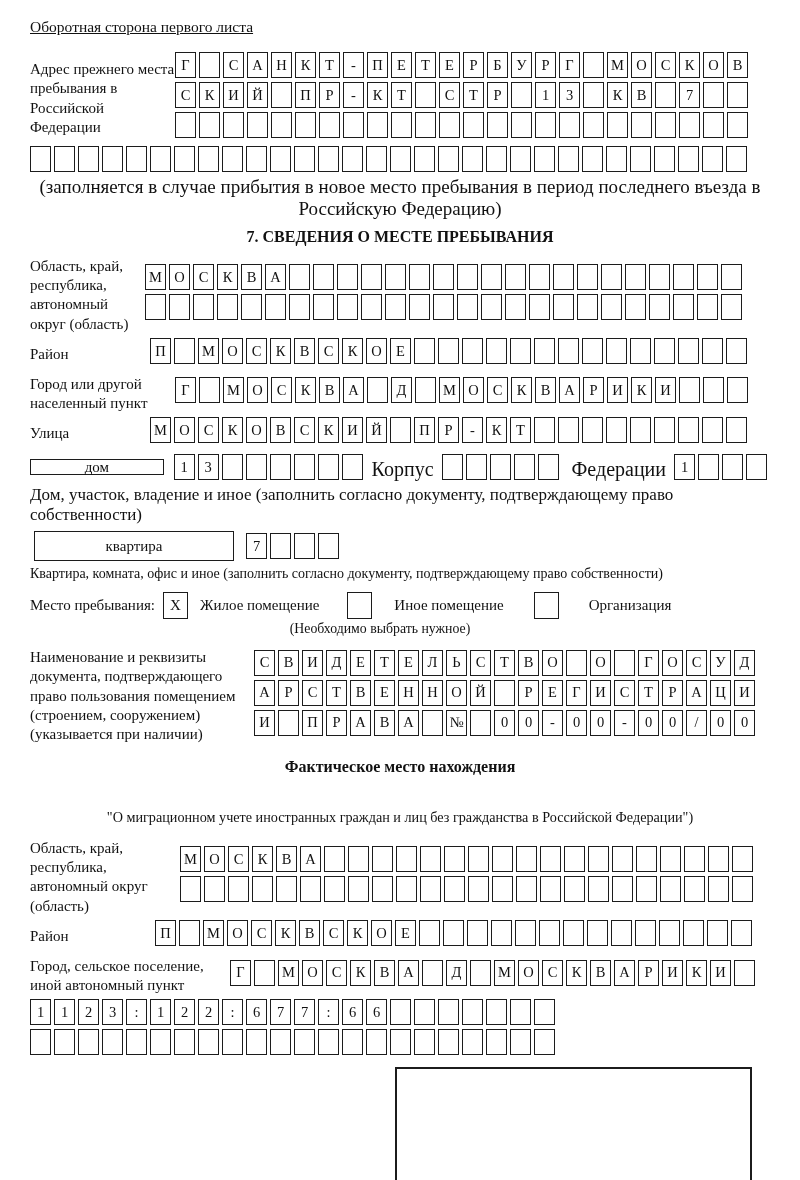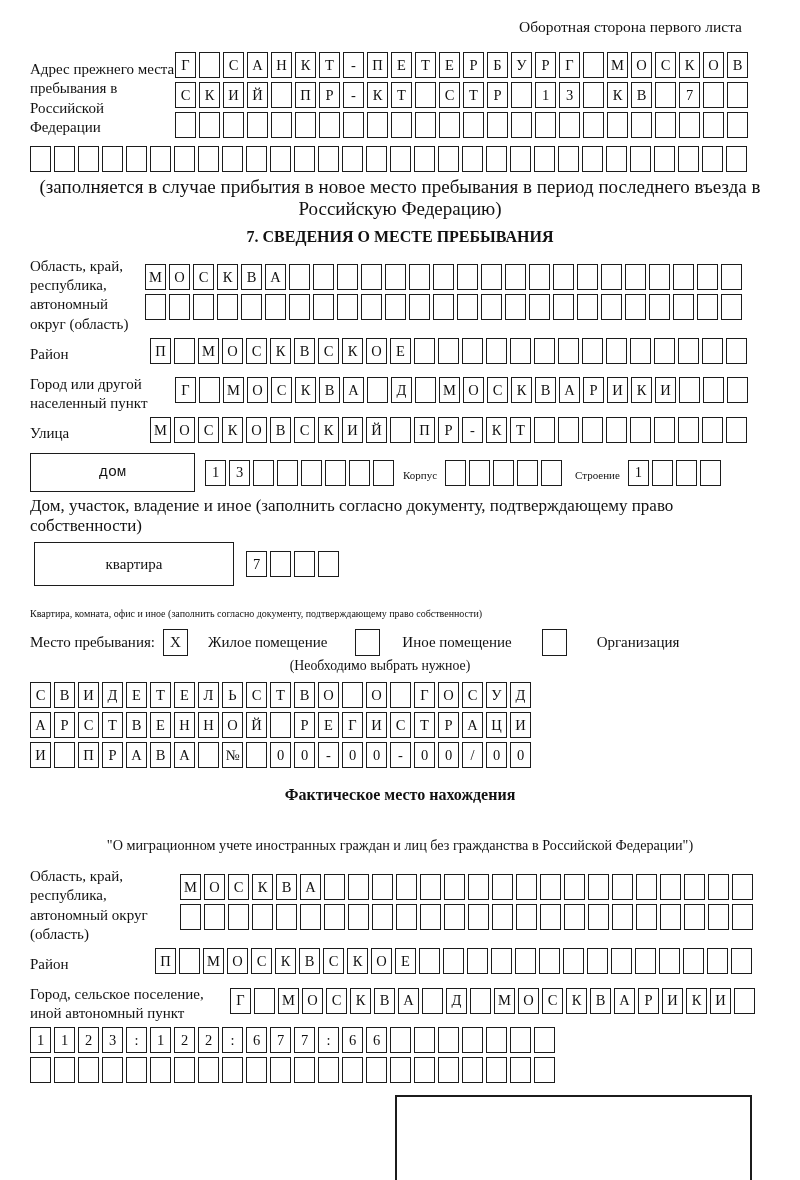--- a/index.html
+++ b/index.html
@@ -5,44 +5,44 @@
   html,body{margin:0;padding:0;background:#fff;}
   body{
     width:800px;height:1180px;
     font-family:"Liberation Serif","DejaVu Serif",serif;
     color:#111;
     position:relative;
     box-sizing:border-box;
     padding:18px 30px 10px 30px;
     font-size:15px;
   }
-  .header-note{text-align:right;padding-right:28px;font-size:15.5px;margin-bottom:16px;}
+  .header-note{padding-right:28px;font-size:15.5px;margin-bottom:16px;text-decoration:underline;}
   .frow{display:flex;align-items:center;margin-bottom:4px;}
   .lbl{flex:0 0 auto;font-size:15px;line-height:1.28;padding-top:3px;}
   .grid-col{display:flex;flex-direction:column;}
   .grid-row{display:flex;flex-wrap:nowrap;margin-bottom:4px;}
   .cell{
     box-sizing:border-box;
     width:21px;height:26px;
     border:1.7px solid #1c1c1c;
     margin-right:3px;
     display:inline-flex;align-items:center;justify-content:center;
     font-size:14.5px;line-height:1;
     flex:0 0 auto;
   }
   .note-c{text-align:center;font-size:19px;margin:4px 0 6px 0;}
   .sec-title{text-align:center;font-weight:bold;font-size:16px;margin:8px 0 8px 0;}
   .label-box{
     box-sizing:border-box;border:1.7px solid #1c1c1c;
     display:flex;align-items:center;justify-content:center;
     font-size:15px;
   }
-  .dom-box{width:165px;height:39px;margin-right:10px;font-family:Liberation Mono, monospace;}
-  .kv-box{width:200px;height:44px;margin-right:12px;margin-left:4px;}
-  .inline-lbl{font-size:11px;padding-top:5px;}
+  .dom-box{width:165px;height:16px;margin-right:10px;}
+  .kv-box{width:200px;height:30px;margin-right:12px;margin-left:4px;}
+  .inline-lbl{font-size:20px;padding-top:5px;}
   .chk{
     box-sizing:border-box;width:25px;height:27px;border:1.7px solid #1c1c1c;
     display:inline-flex;align-items:center;justify-content:center;
     font-size:15px;flex:0 0 auto;
   }
   .mesto-row{display:flex;align-items:center;margin:10px 0 2px 0;}
   .stamp-box{
     box-sizing:border-box;
     margin-left:365px;margin-top:8px;
     width:357px;height:174px;
@@ -340,53 +340,54 @@
       <span class="cell"></span>
     </div>
   <div class="inline-lbl" style="margin:0 8px 0 6px">Корпус</div>
   <div class="grid-row" style="margin-bottom:0">
       <span class="cell"></span>
       <span class="cell"></span>
       <span class="cell"></span>
       <span class="cell"></span>
       <span class="cell"></span>
     </div>
-  <div class="inline-lbl" style="margin:0 8px 0 10px">Строение</div>
+  <div class="inline-lbl" style="margin:0 8px 0 10px">Федерации</div>
   <div class="grid-row" style="margin-bottom:0">
       <span class="cell">1</span>
       <span class="cell"></span>
       <span class="cell"></span>
       <span class="cell"></span>
     </div>
 </div>
 <div style="font-size:17px;margin:4px 0 6px 0">Дом, участок, владение и иное (заполнить согласно документу, подтверждающему право собственности)</div>
 
 <div class="frow">
   <div class="label-box kv-box">квартира</div>
   <div class="grid-row" style="margin-bottom:0">
       <span class="cell">7</span>
       <span class="cell"></span>
       <span class="cell"></span>
       <span class="cell"></span>
     </div>
 </div>
-<div style="font-size:10px;margin:22px 0 2px 0">Квартира, комната, офис и иное (заполнить согласно документу, подтверждающему право собственности)</div>
+<div style="font-size:14px;margin:5px 0 2px 0">Квартира, комната, офис и иное (заполнить согласно документу, подтверждающему право собственности)</div>
 
 <div class="mesto-row">
   <span>Место пребывания:</span>
   <span class="chk" style="margin-left:8px">X</span>
-  <span style="margin-left:20px">Жилое помещение</span>
+  <span style="margin-left:12px">Жилое помещение</span>
   <span class="chk" style="margin-left:28px"></span>
   <span style="margin-left:22px">Иное помещение</span>
   <span class="chk" style="margin-left:30px"></span>
   <span style="margin-left:30px">Организация</span>
 </div>
 <div style="text-align:center;width:700px;font-size:13.8px;margin-bottom:8px">(Необходимо выбрать нужное)</div>
 
 <div class="frow">
+  <div class="lbl" style="flex-basis:224px">Наименование и реквизиты документа, подтверждающего право пользования помещением (строением, сооружением) (указывается при наличии)</div>
   <div class="grid-col">
     <div class="grid-row">
         <span class="cell">С</span>
         <span class="cell">В</span>
         <span class="cell">И</span>
         <span class="cell">Д</span>
         <span class="cell">Е</span>
         <span class="cell">Т</span>
         <span class="cell">Е</span>
         <span class="cell">Л</span>

